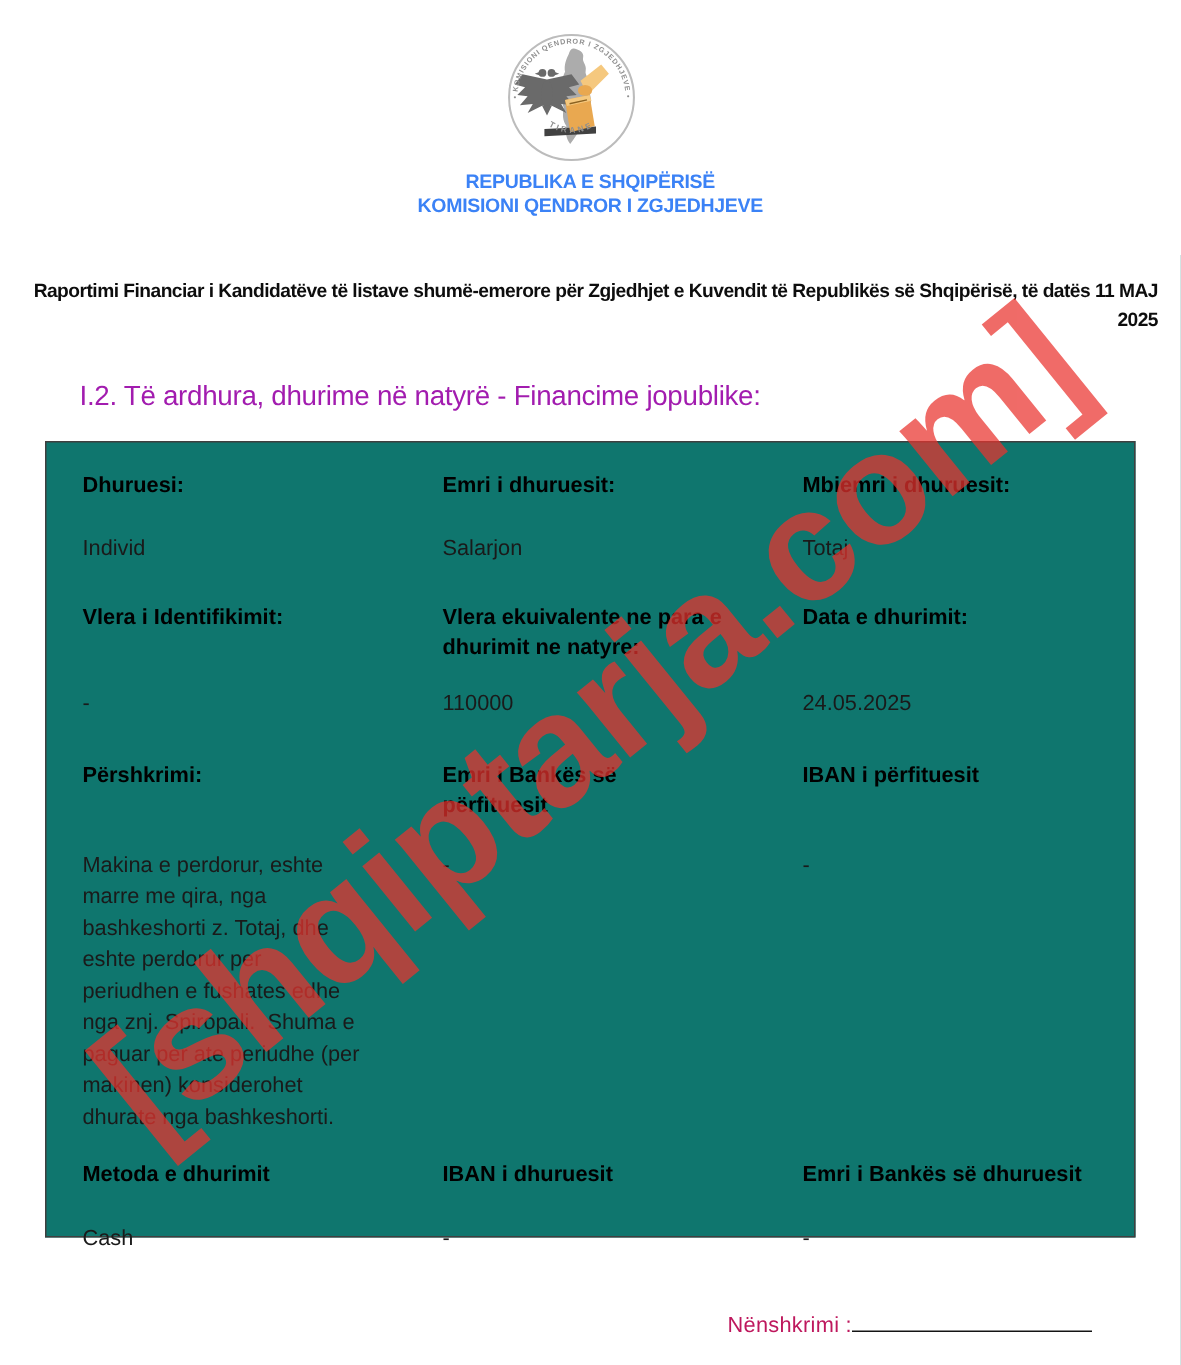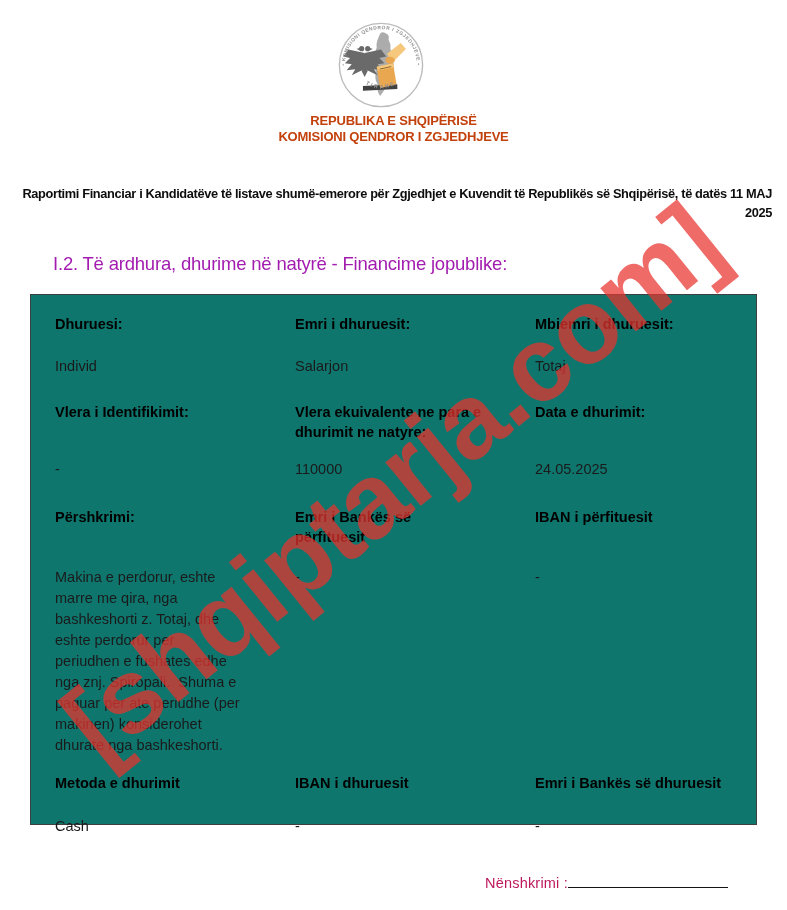--- a/index.html
+++ b/index.html
@@ -3,21 +3,21 @@
 <meta charset="utf-8">
 <style>
   html,body{margin:0;padding:0;background:#ffffff;}
   .page{
     position:relative;width:787px;height:910px;background:#ffffff;overflow:hidden;
     font-family:"Liberation Sans",sans-serif;color:#111;
   }
   
   .seal{position:absolute;left:338px;top:21px;width:86px;height:88px;}
   .org{position:absolute;top:113px;left:0;width:100%;text-align:center;}
-  .org div{font-weight:700;font-size:13px;line-height:15.5px;letter-spacing:-0.2px;color:#c2410c;}
+  .org div{font-weight:700;font-size:13px;line-height:15.5px;letter-spacing:-0.2px;color:#3b82f6;}
   
   .report-title{
     position:absolute;top:185px;left:15px;width:757px;text-align:right;
     font-weight:700;font-size:12.8px;letter-spacing:-0.35px;line-height:18.5px;
     white-space:pre-wrap;color:#0d0d0d;
   }
   .section-heading{
     position:absolute;top:253px;left:53px;margin:0;
     font-weight:400;font-size:18.5px;letter-spacing:-0.2px;color:#a21caf;
   }

